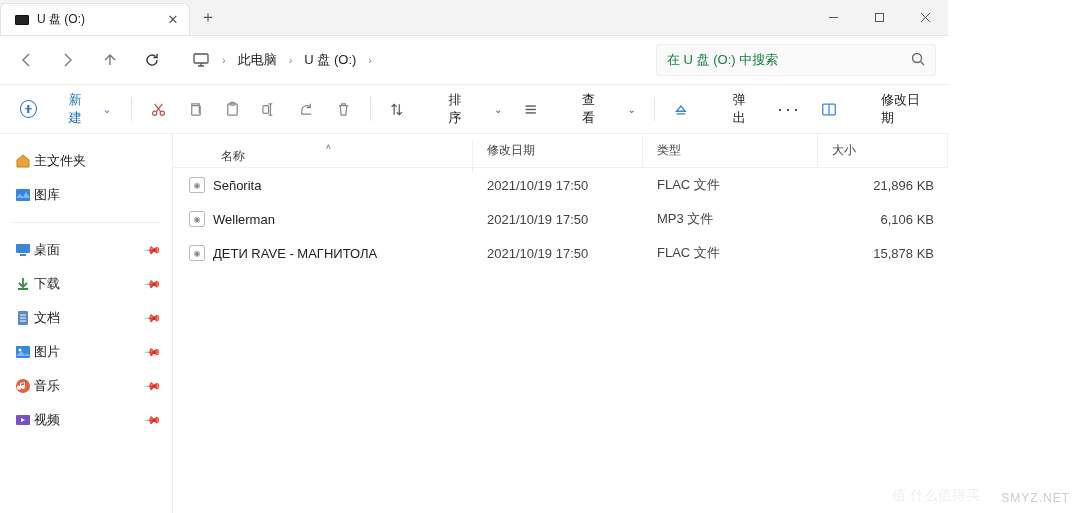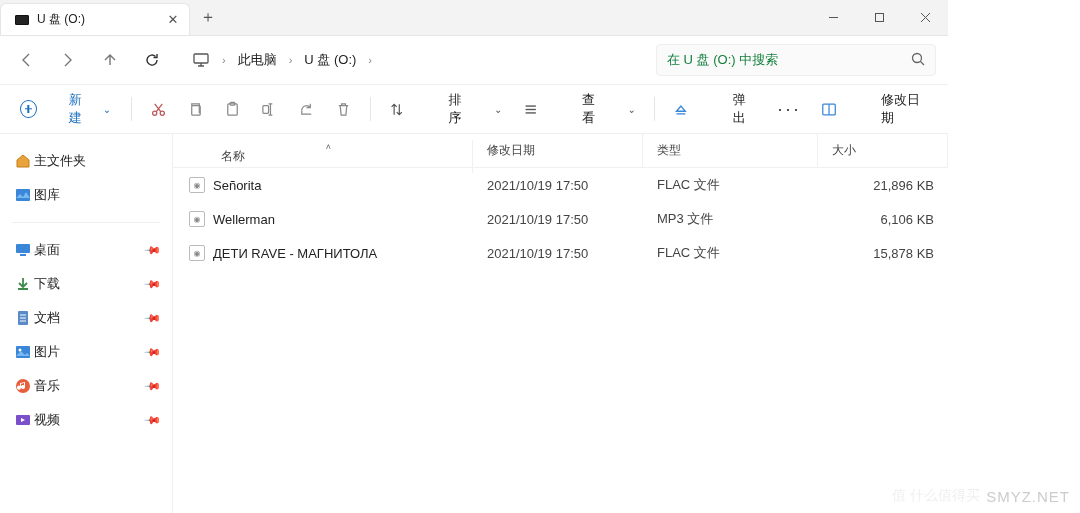--- a/index.html
+++ b/index.html
@@ -62,21 +62,21 @@
   .col-date { width: 170px;}
   .col-type { width: 175px;}
   .col-size { width: 130px; justify-content: flex-start;}
   .rows { flex:1; }
   .row { height: 34px; display: flex; align-items: center; font-size: 13px; color: #222; padding-left: 12px;}
   .cell-name { width: 288px; display: flex; align-items: center; gap: 8px; padding-left: 4px;}
   .cell-date { width: 170px; padding: 0 14px; color: #444;}
   .cell-type { width: 175px; padding: 0 14px; color: #444;}
   .cell-size { width: 130px; padding: 0 14px; color: #444; text-align: right;}
   .ficon { width: 16px; height: 16px; border: 1px solid #bbb; border-radius: 2px; display:flex; align-items:center; justify-content:center; font-size:8px; color:#888; background:#fff;}
-  .watermark { position: absolute; right: 10px; bottom: 8px; font-size: 15px; color: #ccc; letter-spacing: 1px; pointer-events: none;}
+  .watermark { position: absolute; right: 10px; bottom: 8px; font-size: 12px; color: #ccc; letter-spacing: 1px; pointer-events: none;}
   .watermark2 { position: absolute; right: 100px; bottom: 8px; font-size: 14px; color: rgba(0,0,0,0.07); pointer-events:none;}
 </style>
 </head>
 <body>
 
 <div class="window">
 
   <div class="titlebar">
     <div class="tab">
       <span class="tab-icon"></span>

